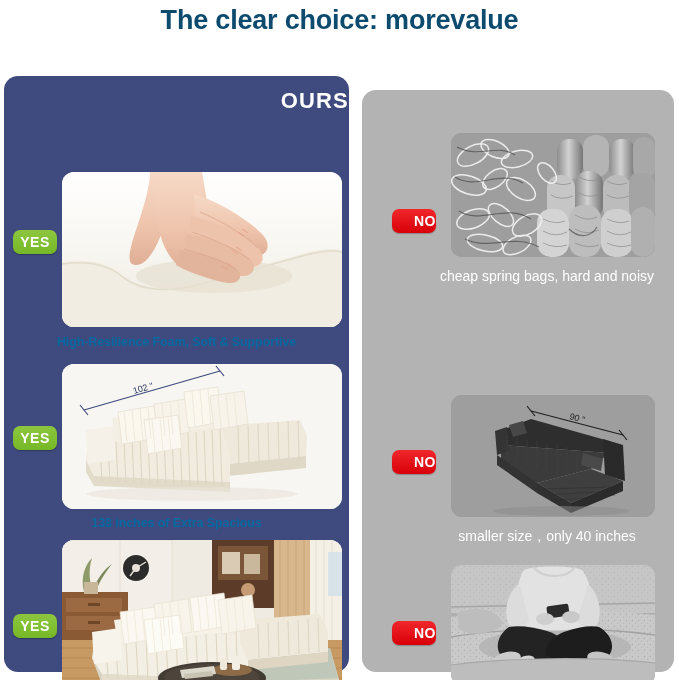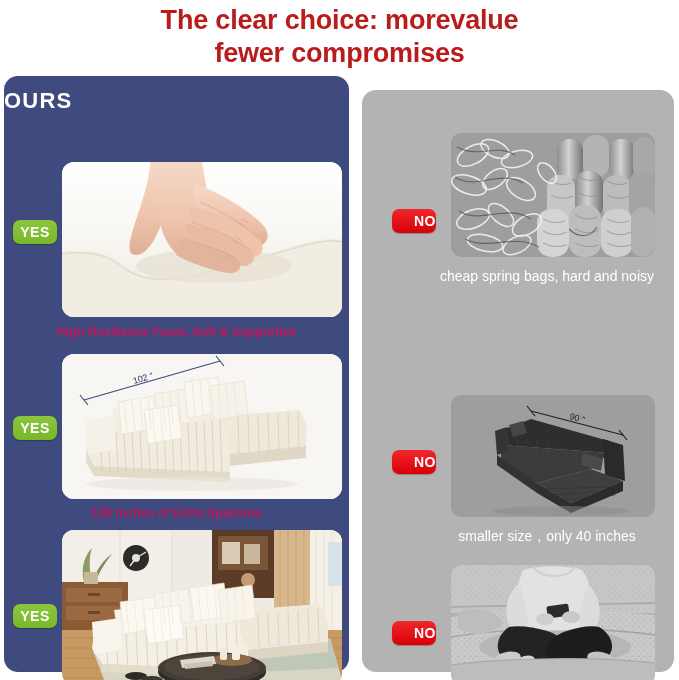--- a/index.html
+++ b/index.html
@@ -11,21 +11,21 @@
     font-family: "Liberation Sans", sans-serif;
     overflow: hidden;
     position: relative;
   }
 
   
   .headline {
     width: 100%;
     padding-top: 4px;
     text-align: center;
-    color: #b91c1c;
+    color: #0c4a6e;
     font-size: 27px;
     font-weight: bold;
     line-height: 1.22;
     letter-spacing: -0.2px;
   }
   .headline .line { display: block; }
 
   
   .compare {
     position: absolute;
@@ -40,32 +40,32 @@
     position: absolute;
     left: 4px;
     top: 0;
     width: 345px;
     height: 596px;
     background: #3f4a7e;
     border-radius: 14px;
     padding: 6px 0 0 0;
   }
   .panel-title {
-    text-align: left;
+    text-align: right;
     color: #ffffff;
     font-size: 22px;
     font-weight: bold;
     letter-spacing: 1.2px;
     margin-top: 6px;
     margin-bottom: 12px;
   }
 
   .ours-rows {
     position: absolute;
-    top: 36px;
+    top: 46px;
     left: 0;
     width: 345px;
   }
 
   .row-ours {
     position: relative;
     margin-bottom: 4px;
   }
 
   .badge-yes {
@@ -107,21 +107,21 @@
     border-radius: 12px;
     overflow: hidden;
     background: #f3f1ec;
   }
 
   .cap-ours {
     position: absolute;
     left: 0;
     width: 345px;
     text-align: center;
-    color: #be185d;
+    color: #0369a1;
     font-size: 12.5px;
     font-weight: bold;
     letter-spacing: -0.1px;
   }
 
   
   .panel-theirs {
     position: absolute;
     left: 362px;
     top: 14px;
@@ -163,21 +163,20 @@
   svg { display: block; }
 
   
   .dim-label { font-size: 9px; font-family: "Liberation Sans", sans-serif; }
 </style>
 </head>
 <body>
 
 <div class="headline">
   <span class="line">The clear choice: morevalue</span>
-  <span class="line">fewer compromises</span>
 </div>
 
 <div class="compare">
 
   <div class="panel-ours">
     <div class="panel-title">OURS</div>
   </div>
 
   <div class="ours-rows" style="left:4px;">
 

